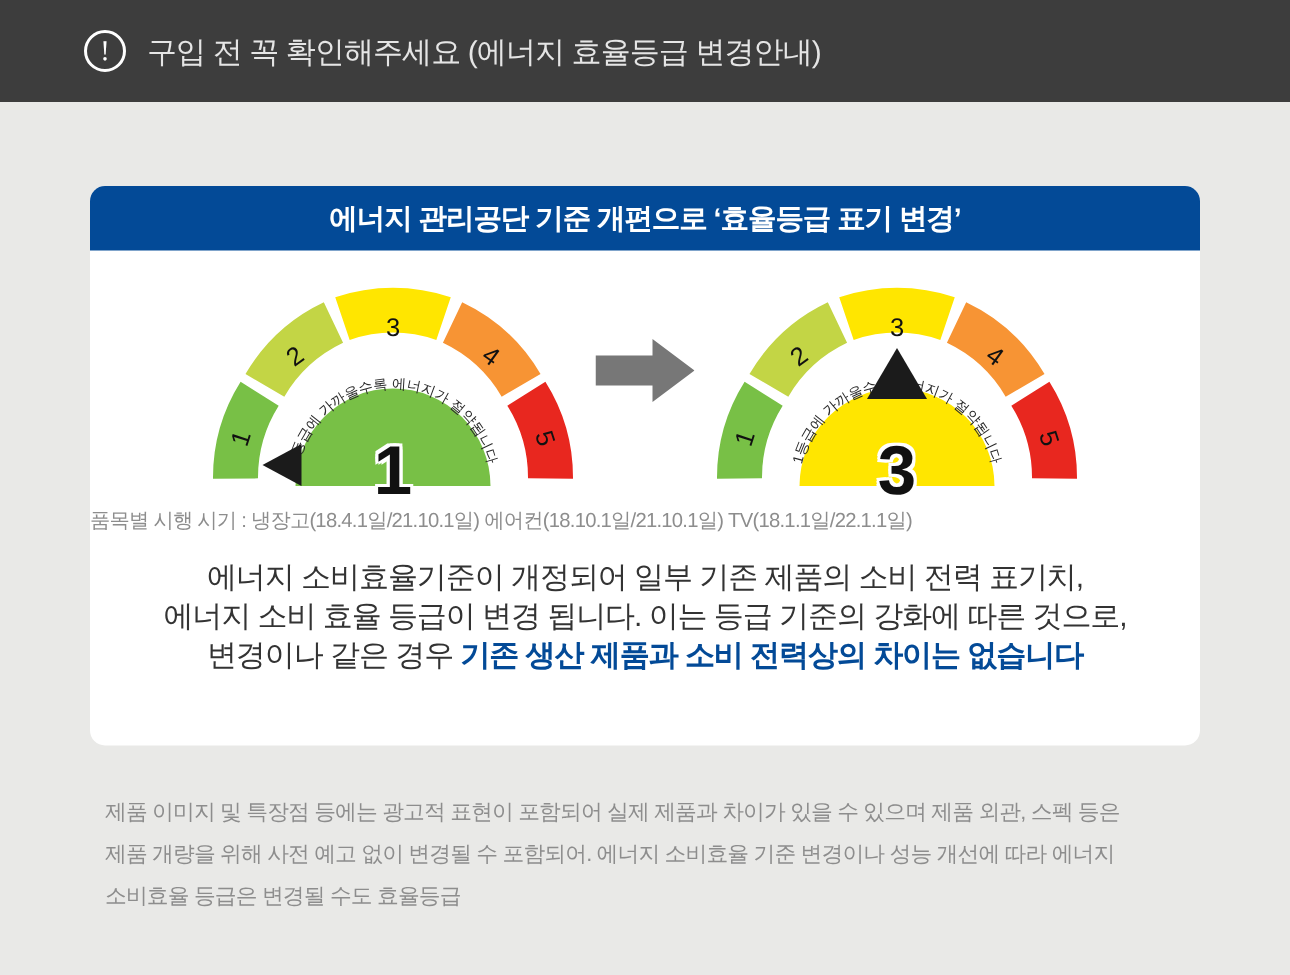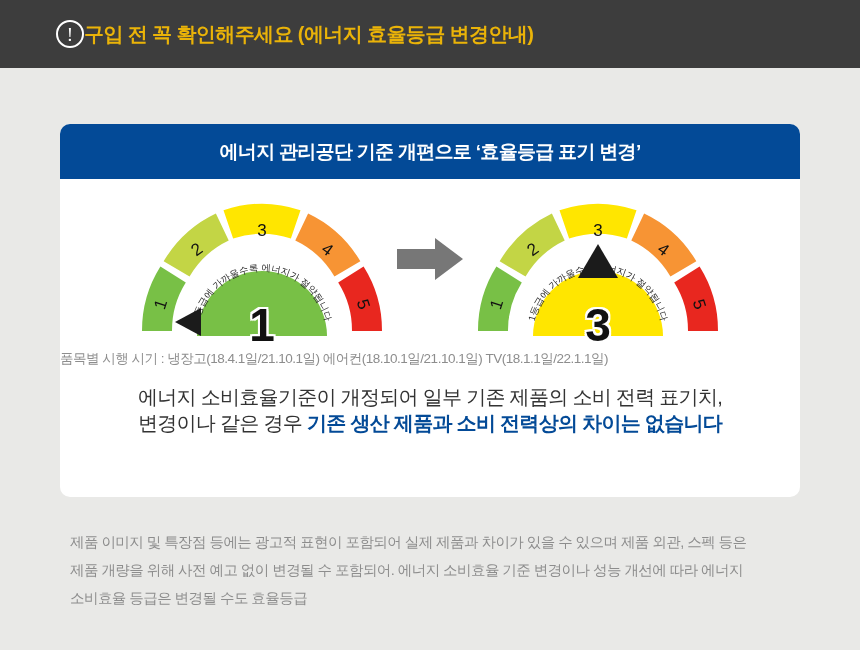--- a/index.html
+++ b/index.html
@@ -21,31 +21,31 @@
     margin-left:56px;width:28px;height:28px;border-radius:50%;
     border:2px solid #ffffff;
     display:flex;align-items:center;justify-content:center;
     box-sizing:border-box;flex:none;
   }
   .header .warn-icon span{
     color:#ffffff;font-size:19px;line-height:19px;font-weight:400;
     font-family:"Liberation Serif",serif;
   }
   .header .title{
-    color:#eab308;font-size:20px;font-weight:700;
+    margin-left:14px;color:#e5e5e5;font-size:20px;font-weight:400;
     letter-spacing:-0.6px;white-space:nowrap;
   }
 
   
   .card{
     position:absolute;left:60px;top:124px;width:740px;height:373px;
     background:#ffffff;border-radius:10px;overflow:hidden;
   }
   .card-head{
-    height:55px;background:#034a97;
+    height:43px;background:#034a97;
     display:flex;align-items:center;justify-content:center;
   }
   .card-head .h-text{
     color:#ffffff;font-size:19px;font-weight:700;letter-spacing:-0.7px;
     white-space:nowrap;
   }
 
   
   .gauge-row{
     position:relative;height:165px;
@@ -170,20 +170,21 @@
         </svg>
         <div class="big-num">3</div>
       </div>
 
     </div>
 
     <div class="schedule">품목별 시행 시기 : 냉장고(18.4.1일/21.10.1일) 에어컨(18.10.1일/21.10.1일) TV(18.1.1일/22.1.1일)</div>
 
     <div class="body-copy">
       <div class="line">에너지 소비효율기준이 개정되어 일부 기존 제품의 소비 전력 표기치,</div>
+      <div class="line">에너지 소비 효율 등급이 변경 됩니다. 이는 등급 기준의 강화에 따른 것으로,</div>
       <div class="line"><span>변경이나 같은 경우 </span><span class="hl">기존 생산 제품과 소비 전력상의 차이는 없습니다</span></div>
     </div>
 
   </div>
 
   <div class="disclaimer">
     <div class="d-line">제품 이미지 및 특장점 등에는 광고적 표현이 포함되어 실제 제품과 차이가 있을 수 있으며 제품 외관, 스펙 등은</div>
     <div class="d-line">제품 개량을 위해 사전 예고 없이 변경될 수 포함되어.  에너지 소비효율 기준 변경이나 성능 개선에 따라 에너지</div>
     <div class="d-line">소비효율 등급은 변경될 수도 효율등급</div>
   </div>

